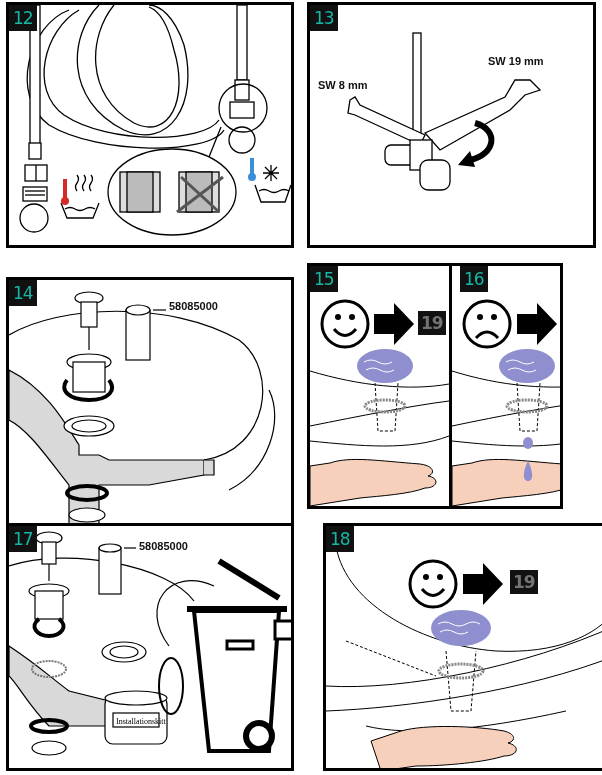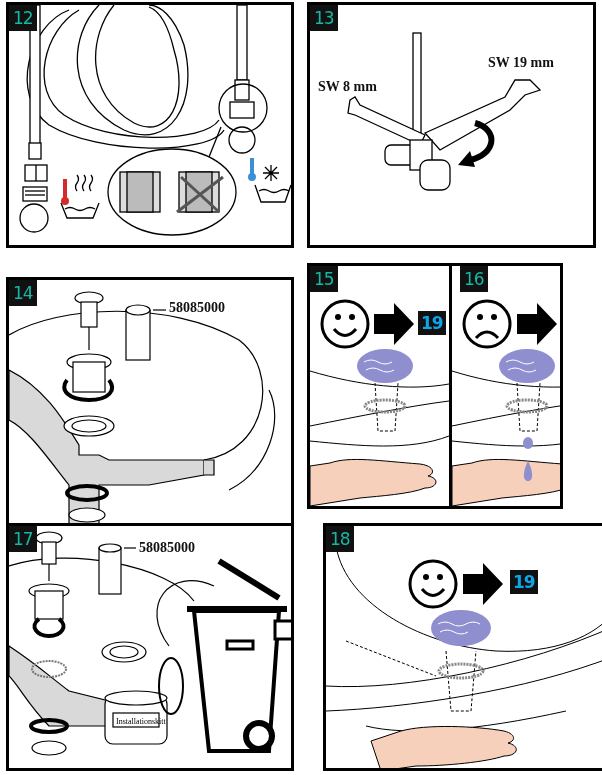--- a/index.html
+++ b/index.html
@@ -1,21 +1,21 @@
 <!DOCTYPE html>
 <html><head>
 <meta charset="utf-8">
 <style>
   html, body { margin:0; padding:0; background:#ffffff; }
   body { width:602px; height:775px; position:relative; overflow:hidden; font-family:"DejaVu Sans", sans-serif; }
   .panel { position:absolute; border:3px solid #000; background:#fff; box-sizing:border-box; overflow:hidden; }
   .panel svg { position:absolute; left:0; top:0; }
   .stepnum { position:absolute; left:0; top:0; background:#111; color:#14b8a6; font-weight:normal; font-size:17px; line-height:26px; padding:0 4px; letter-spacing:-1px; font-family:"DejaVu Sans", sans-serif; z-index:3; }
-  .label { position:absolute; font-weight:bold; font-size:14px; color:#111; font-family:Liberation Serif, serif; z-index:3; white-space:nowrap; }
-  .gotobox { position:absolute; background:#111; color:#0ea5e9; font-weight:bold; font-size:17px; line-height:24px; padding:0 3px; letter-spacing:-1px; z-index:3; }
+  .label { position:absolute; font-weight:bold; font-size:11px; color:#111; font-family:Liberation Sans, sans-serif; z-index:3; white-space:nowrap; }
+  .gotobox { position:absolute; background:#111; color:#737373; font-weight:bold; font-size:17px; line-height:24px; padding:0 3px; letter-spacing:-1px; z-index:3; }
   .divider { position:absolute; top:0; bottom:0; width:3px; background:#000; z-index:4; }
   .can-text { font-family:"Liberation Serif", serif; font-size:8px; }
 </style>
 </head>
 <body>
 
 <div class="panel" style="left:6px;top:2px;width:288px;height:246px;">
   <div class="stepnum">12</div>
   <svg width="288" height="246">
     <g fill="none" stroke="#000" stroke-width="1.3">

